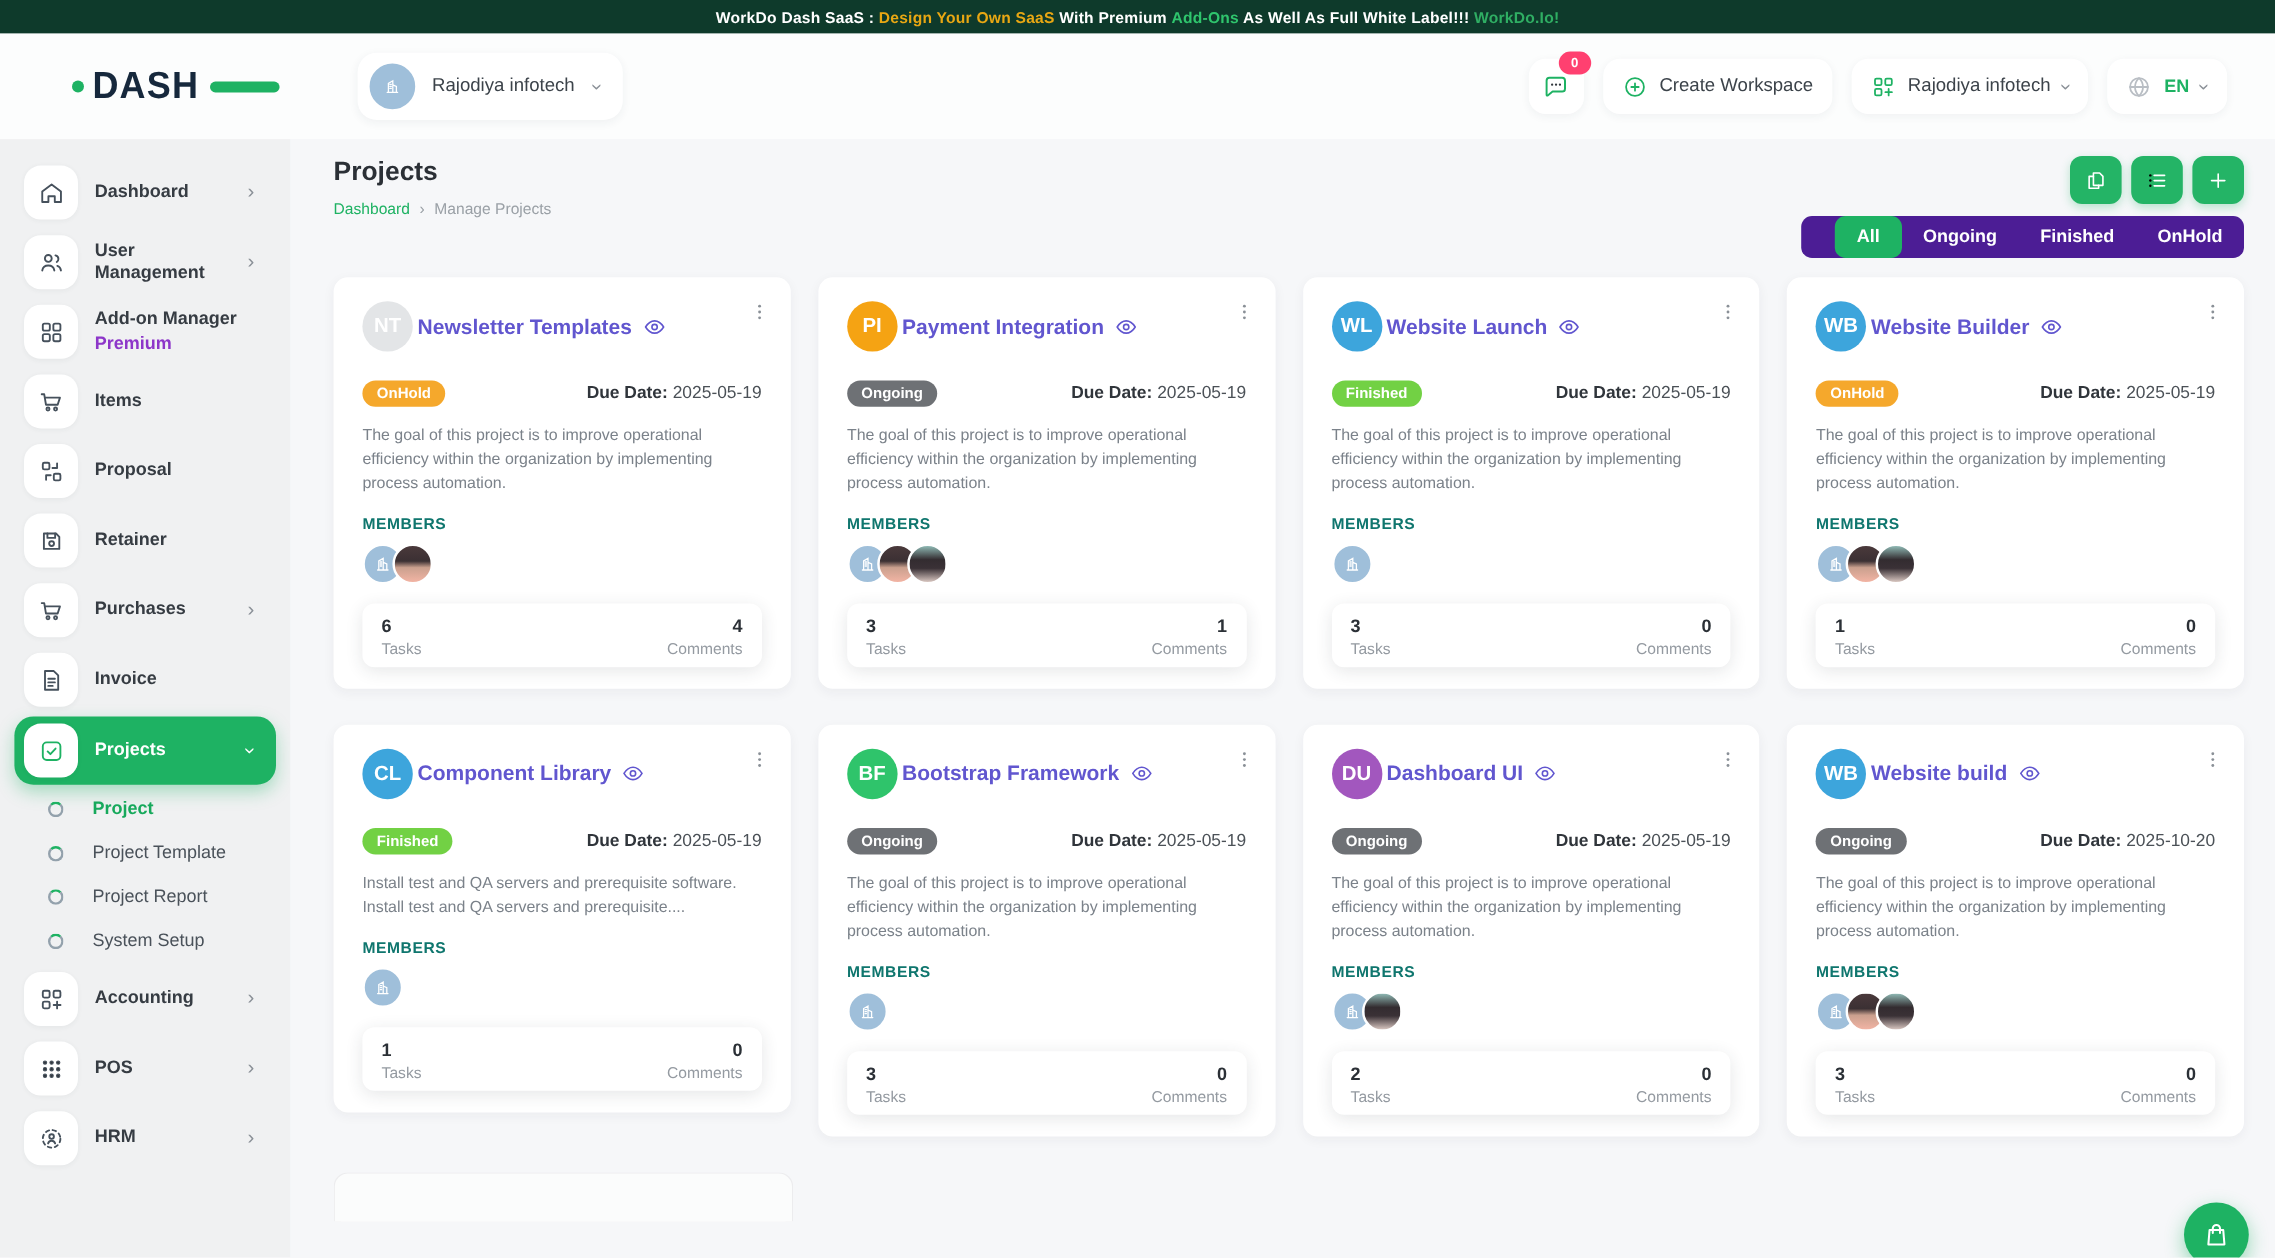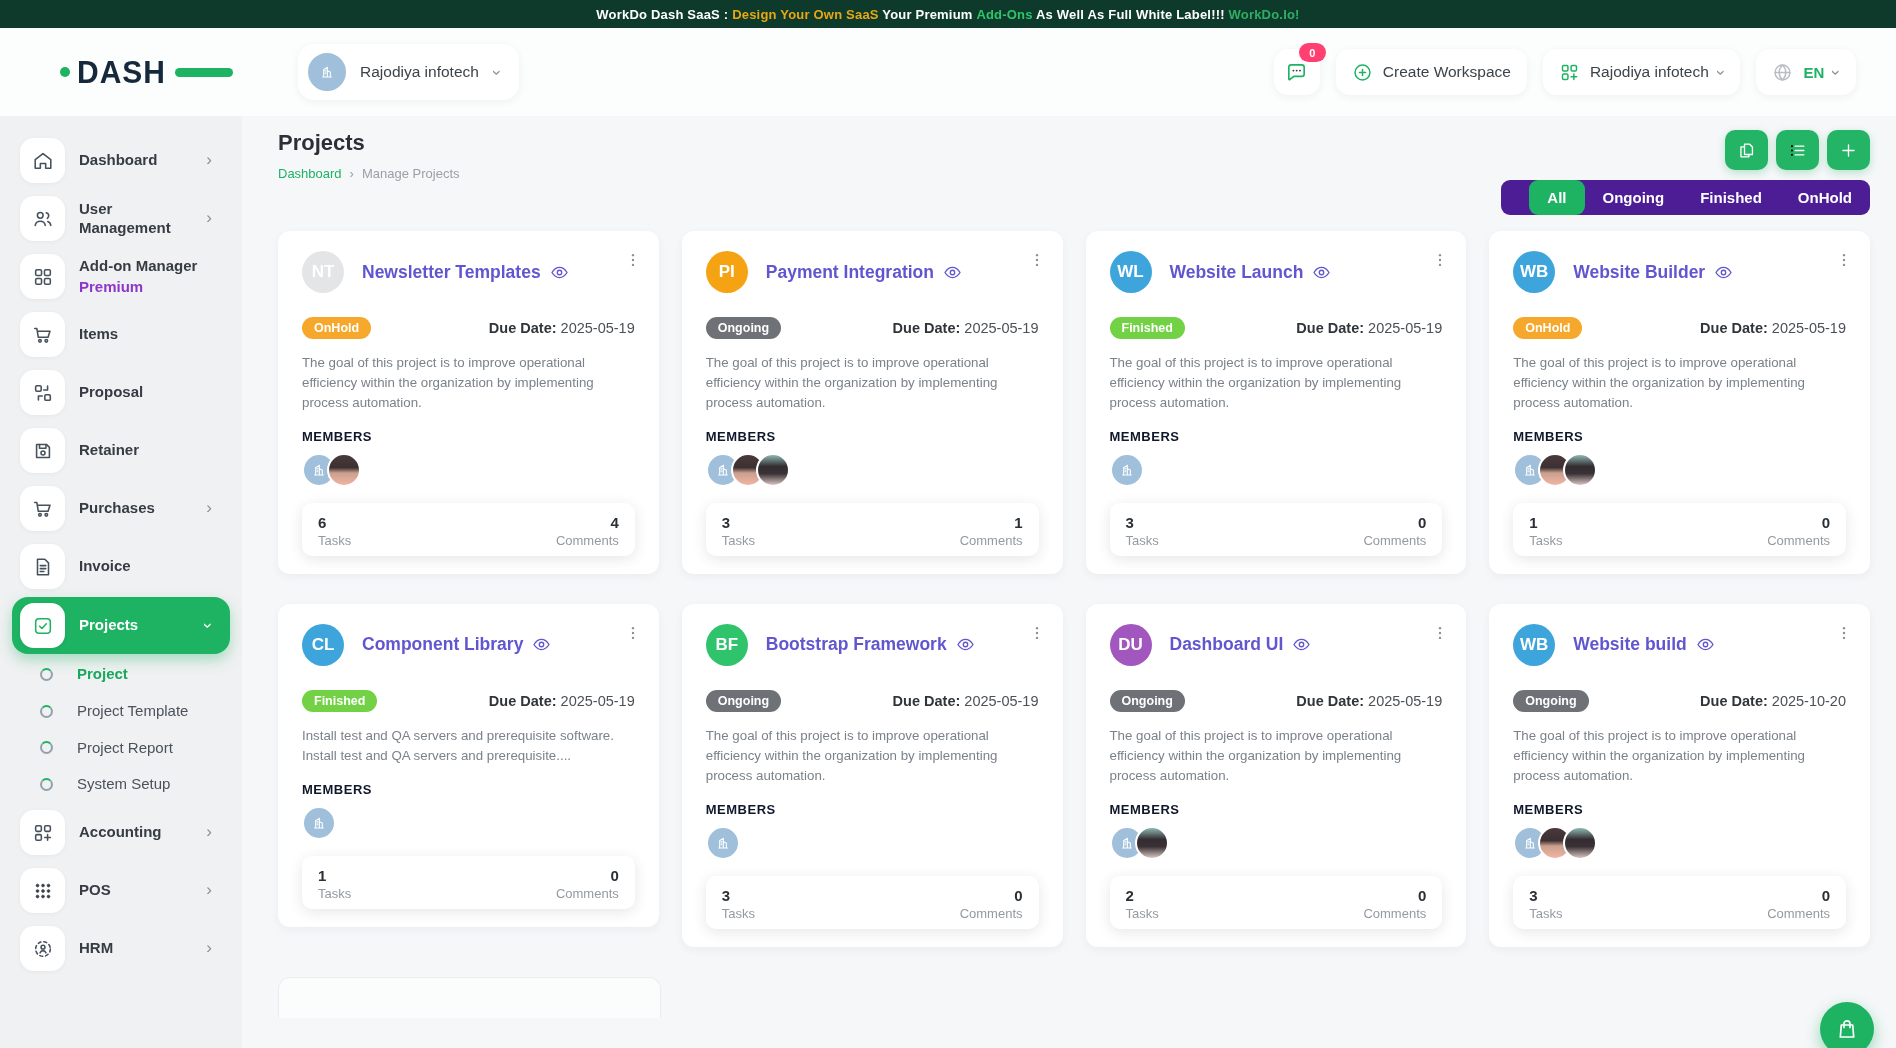--- a/index.html
+++ b/index.html
@@ -70,33 +70,33 @@
     display:flex;align-items:center;justify-content:center;box-shadow:0 3px 8px rgba(36,180,102,.3);}
   .tool-btn svg{width:19px;height:19px;stroke:#fff;}
   .filters{display:flex;background:#4c1d95;border-radius:9px;overflow:hidden;padding-left:28px;}
   .filter-btn{border:none;background:transparent;color:#fff;font-size:15px;font-weight:700;
     padding:9px 18px;cursor:pointer;font-family:inherit;}
   .filter-btn.active{background:#1EB263;border-radius:9px;}
   
   .grid{margin-top:16px;display:grid;grid-template-columns:repeat(4,1fr);gap:30px 23px;align-items:start;}
   .card{background:#fff;border-radius:12px;padding:20px 24px 18px;position:relative;
     box-shadow:0 3px 10px rgba(35,45,55,.05);}
-  .card-head{display:flex;align-items:center;gap:18px;}
+  .card-head{display:flex;align-items:center;gap:4px;}
   .p-avatar{width:42px;height:42px;border-radius:50%;color:#fff;font-size:17px;font-weight:700;
     display:flex;align-items:center;justify-content:center;flex:none;}
   .p-title{font-size:17.5px;font-weight:700;color:#6156CF;display:flex;align-items:center;gap:9px;cursor:pointer;}
   .p-title svg{width:19px;height:19px;stroke:#6156CF;}
   .kebab{position:absolute;top:16px;right:14px;width:24px;height:26px;cursor:pointer;display:flex;align-items:center;justify-content:center;}
   .kebab svg{width:18px;height:18px;color:#8a9097;}
   .status-row{display:flex;justify-content:space-between;align-items:center;margin:24px 0 14px;}
   .status-pill{color:#fff;font-size:12.5px;font-weight:600;padding:4px 12px;border-radius:999px;}
   .due{font-size:14.5px;color:#4b5157;}
   .due b{color:#30353b;font-weight:700;}
   .p-desc{font-size:13.3px;color:#7b828a;line-height:1.5;margin-bottom:16px;}
-  .members-label{font-size:13px;font-weight:700;color:#0f172a;letter-spacing:.5px;margin-bottom:9px;}
+  .members-label{font-size:13px;font-weight:700;color:#0f766e;letter-spacing:.5px;margin-bottom:9px;}
   .m-avatars{display:flex;}
   .m-av{width:30px;height:30px;border-radius:50%;border:2px solid #fff;flex:none;
     display:flex;align-items:center;justify-content:center;}
   .m-av + .m-av{margin-left:-9px;}
   .m-av.company-logo{background:#9FBFDA;}
   .m-av.company-logo svg{width:16px;height:16px;}
   .m-av.member-photo-1{background:linear-gradient(180deg,#4a393b 0%,#3b3033 42%,#caa08e 60%,#f2b4a4 100%);}
   .m-av.member-photo-2{background:linear-gradient(180deg,#8fb9b4 0%,#332c30 38%,#3a3136 62%,#d9c7c1 100%);}
   .stats{margin-top:16px;background:#fff;border-radius:10px;padding:11px 16px 8px;
     display:flex;justify-content:space-between;box-shadow:0 3px 14px rgba(40,50,60,.12);}
@@ -109,21 +109,21 @@
   
   .fab{position:absolute;right:22px;top:1002px;width:54px;height:54px;border-radius:50%;border:none;
     background:#1EB263;box-shadow:0 6px 16px rgba(30,178,99,.45);cursor:pointer;
     display:flex;align-items:center;justify-content:center;}
   .fab svg{width:24px;height:24px;stroke:#fff;}
 </style>
 </head>
 <body>
 
 <div class="banner">
-  <span style="color: rgb(255, 255, 255);">WorkDo Dash SaaS : </span><span style="color: rgb(232, 167, 19);">Design Your Own SaaS</span><span style="color: rgb(255, 255, 255);"> Your Premium </span><span style="color: rgb(47, 197, 109);">Add-Ons</span><span style="color: rgb(255, 255, 255);"> As Well As Full White Label!!! </span><span style="color: rgb(47, 174, 99);">WorkDo.Io!</span>
+  <span style="color: rgb(255, 255, 255);">WorkDo Dash SaaS : </span><span style="color: rgb(232, 167, 19);">Design Your Own SaaS</span><span style="color: rgb(255, 255, 255);"> With Premium </span><span style="color: rgb(47, 197, 109);">Add-Ons</span><span style="color: rgb(255, 255, 255);"> As Well As Full White Label!!! </span><span style="color: rgb(47, 174, 99);">WorkDo.Io!</span>
 </div>
 
 <header>
   <div class="logo">
     <span class="dot"></span>
     <span class="word">DASH</span>
     <span class="bar"></span>
   </div>
   <div class="ws-pill">
     <span class="m-av company-logo" style="width:38px;height:38px">

